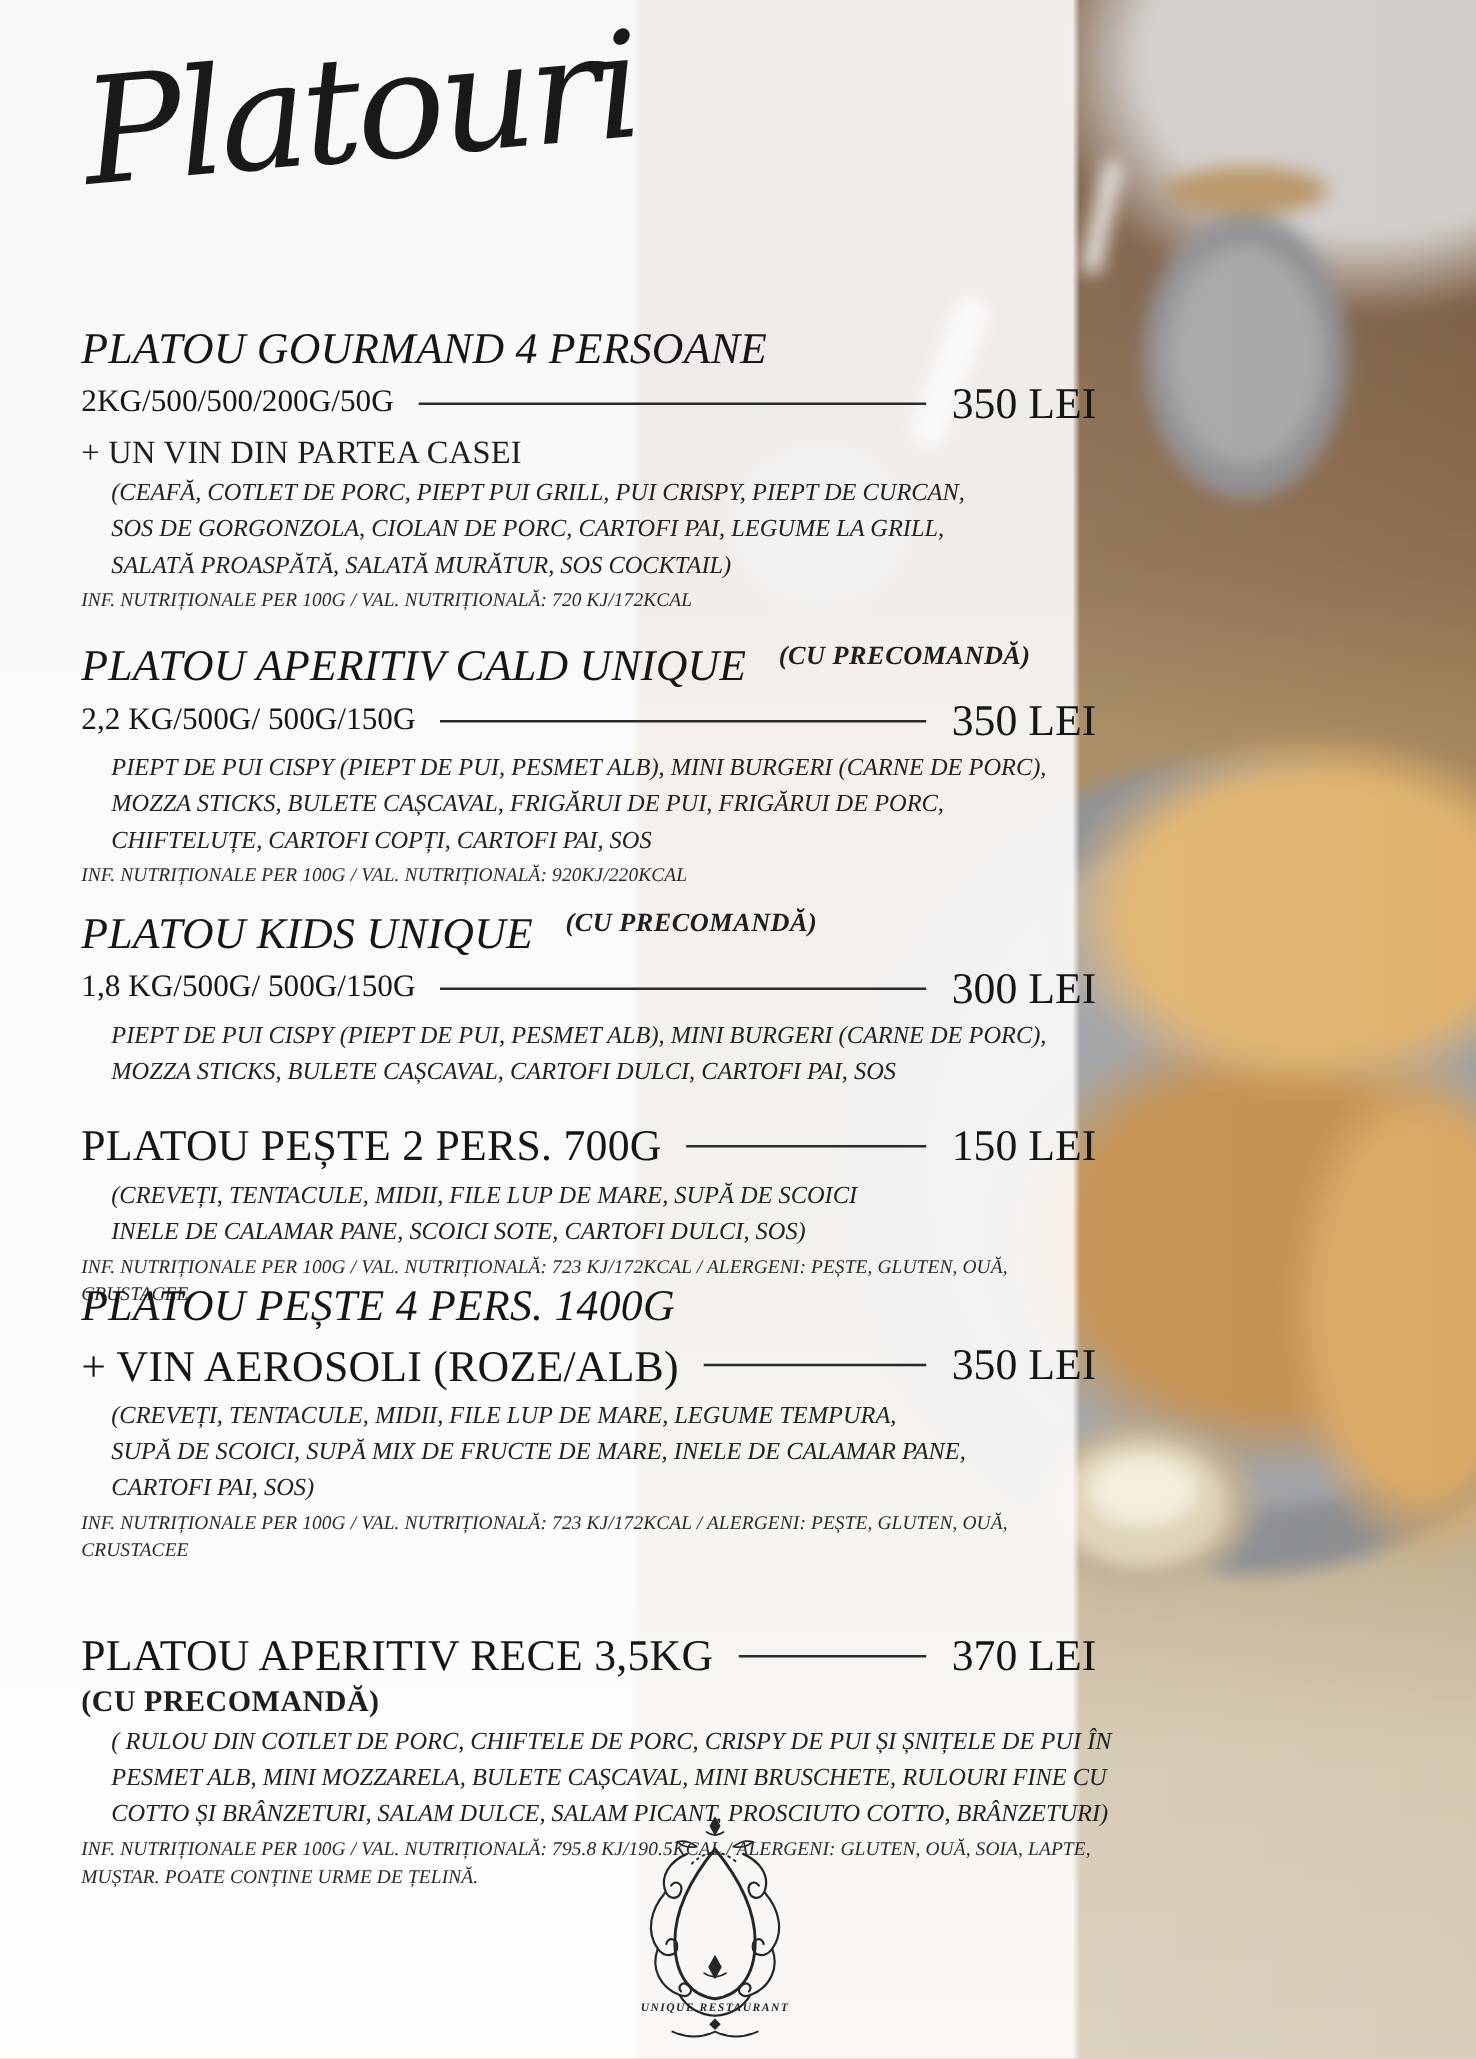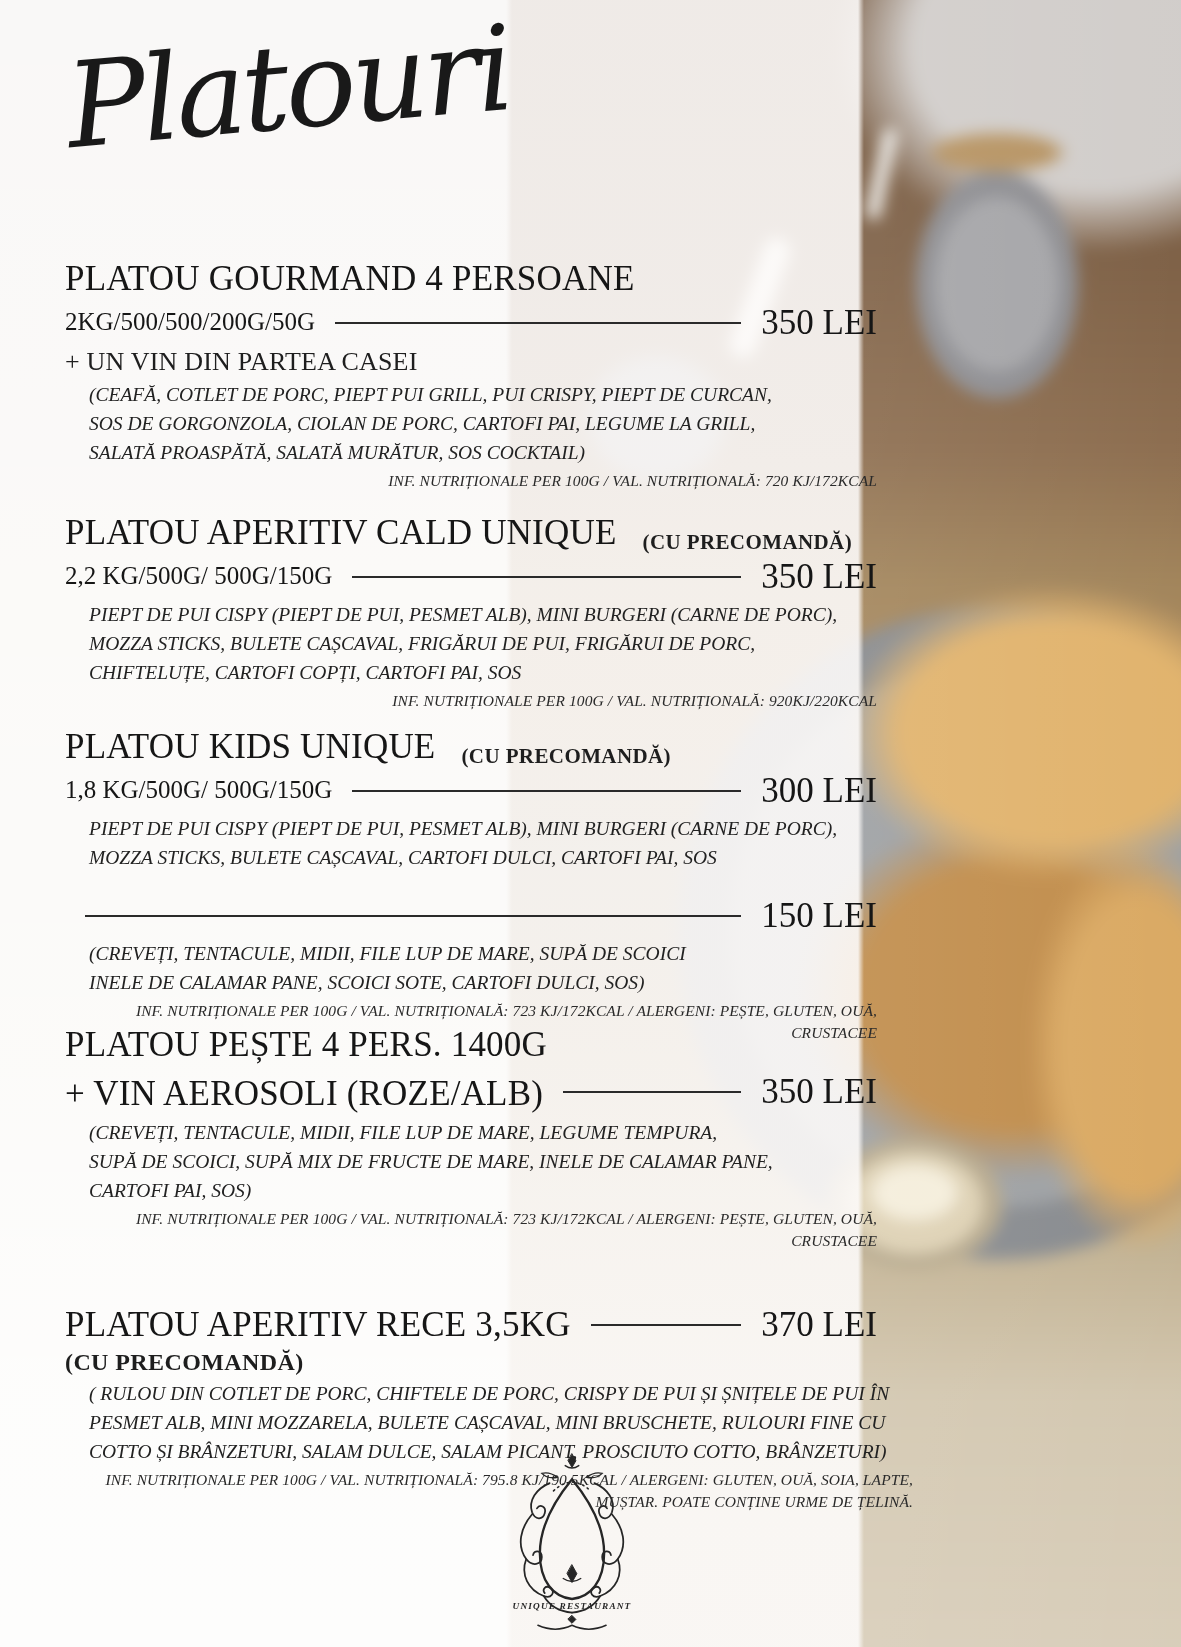--- a/index.html
+++ b/index.html
@@ -38,40 +38,40 @@
   
   .content{position:absolute;inset:0;}
   .title{
     position:absolute;top:28px;left:66px;
     font-family:"DejaVu Serif",cursive;font-style:italic;font-weight:400;
     font-size:118px;letter-spacing:-4px;color:#191919;transform:rotate(-5deg);
     line-height:1;
   }
   .item{position:absolute;left:65px;width:812px;}
   .item.wide{width:848px;}
-  .name-row{display:flex;align-items:flex-end;}
+  .name-row{display:flex;align-items:flex-start;font-style:italic;}
   .iname{
     font-size:35px;font-weight:400;letter-spacing:0.2px;margin:0;
     white-space:nowrap;color:#161616;line-height:1.22;
   }
   .badge{font-size:21px;font-weight:700;letter-spacing:0.4px;margin-left:26px;white-space:nowrap;}
   .badge-line{font-size:24px;font-weight:700;letter-spacing:0.4px;margin-top:2px;}
   .price-row{display:flex;align-items:center;margin-top:2px;}
   .weight{font-size:25px;white-space:nowrap;line-height:1.22;color:#161616;}
   .leader{flex:1;border-top:2px solid #2a2a2a;margin:0 20px;align-self:center;}
   .price{font-size:35px;white-space:nowrap;color:#161616;}
   .extra{font-size:26px;margin-top:4px;letter-spacing:0.2px;}
   .extra-row .extra{margin-top:4px;font-size:35px;}
   .desc{
     font-style:italic;font-size:19.5px;line-height:29px;margin-top:3px;
     white-space:pre-line;color:#222;margin-left:24px;
   }
   .nutri{
     font-style:italic;font-size:15.5px;line-height:22px;margin-top:3px;
-    white-space:pre-line;color:#2a2a2a;letter-spacing:0.1px;text-align:right;
+    white-space:pre-line;color:#2a2a2a;letter-spacing:0.1px;
   }
   
   .i1{top:258px;}
   .i2{top:512px;}
   .i3{top:726px;}
   .i4{top:894px;}
   .i5{top:1024px;}
   .i6{top:1302px;}
   
   .crest{position:absolute;left:498px;top:1450px;width:148px;height:185px;}
@@ -133,20 +133,21 @@
         <span class="weight">1,8 KG/500G/ 500G/150G</span>
         <span class="leader"></span>
         <span class="price">300 LEI</span>
       </div>
       <div class="desc">PIEPT DE PUI CISPY (PIEPT DE PUI, PESMET ALB), MINI BURGERI (CARNE DE PORC),
 MOZZA STICKS, BULETE CAȘCAVAL, CARTOFI DULCI, CARTOFI PAI, SOS</div>
     </section>
 
     <section class="item i4">
       <div class="price-row">
+        <h2 class="iname">PLATOU PEȘTE 2 PERS. 700G</h2>
         <span class="leader"></span>
         <span class="price">150 LEI</span>
       </div>
       <div class="desc">(CREVEȚI, TENTACULE, MIDII, FILE LUP DE MARE, SUPĂ DE SCOICI
 INELE DE CALAMAR PANE, SCOICI SOTE, CARTOFI DULCI, SOS)</div>
       <div class="nutri">INF. NUTRIȚIONALE PER 100G / VAL. NUTRIȚIONALĂ: 723 KJ/172KCAL / ALERGENI: PEȘTE, GLUTEN, OUĂ, CRUSTACEE</div>
     </section>
 
     <section class="item i5">
       <div class="name-row">

